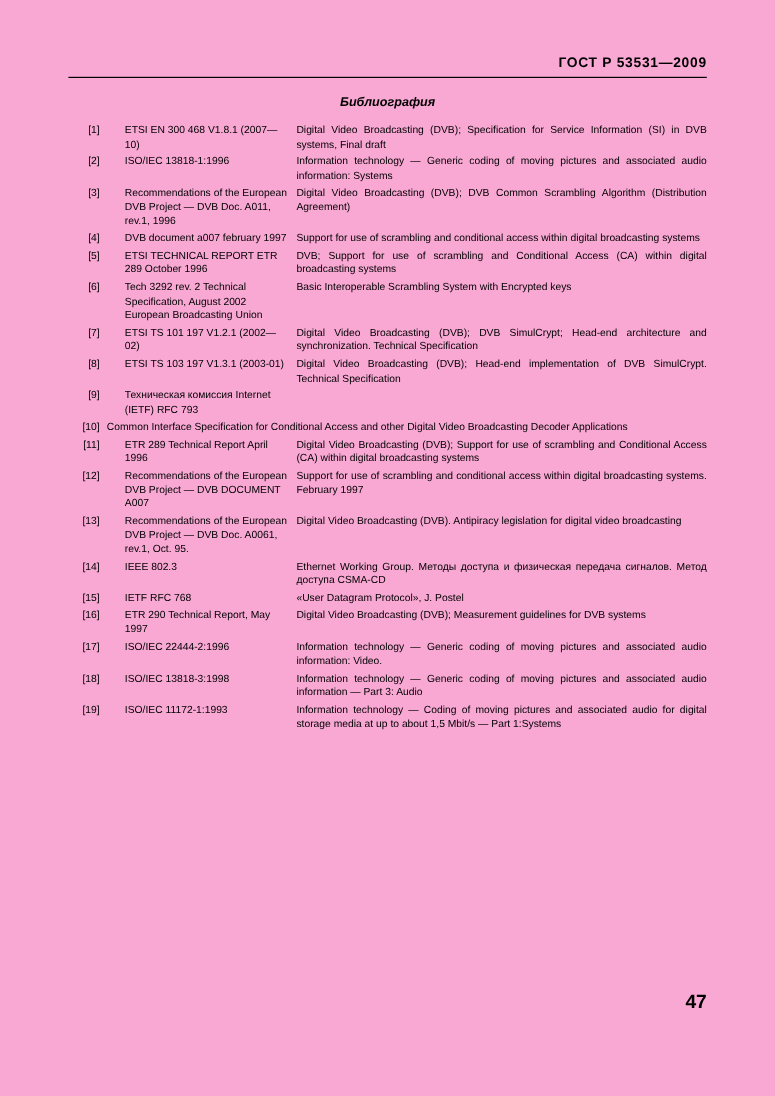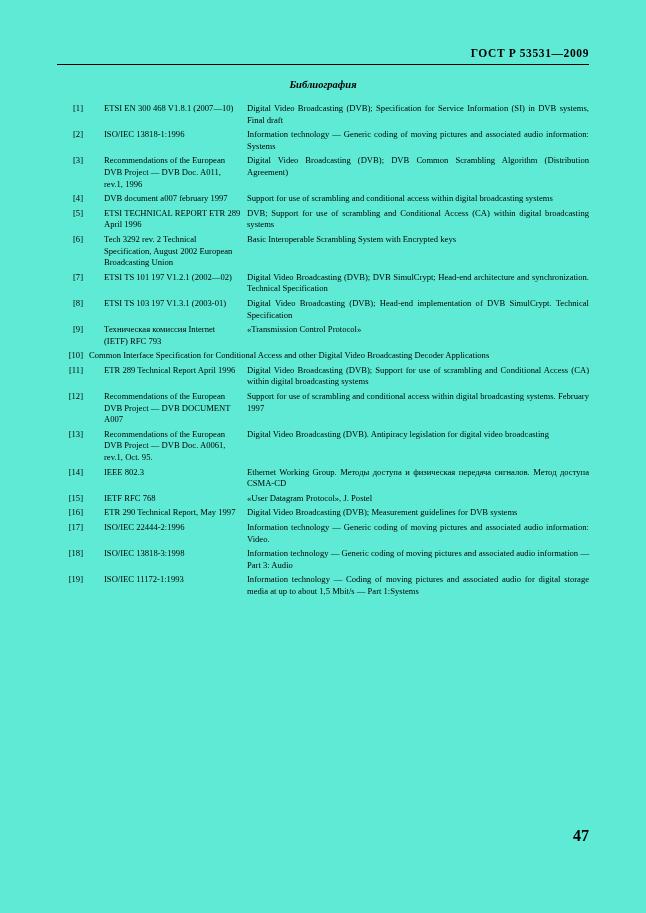--- a/index.html
+++ b/index.html
@@ -4,22 +4,22 @@
 <style>
   html, body {
     margin: 0;
     padding: 0;
     background: #ffffff;
   }
   .page {
     position: relative;
     width: 646px;
     height: 913px;
-    background: #5eead4;
-    font-family: Liberation Serif, serif;
+    background: #f9a8d4;
+    font-family: Liberation Sans, sans-serif;
     color: #000000;
     box-sizing: border-box;
     overflow: hidden;
   }
   .header {
     position: absolute;
     top: 47px;
     right: 57px;
     font-size: 11.5px;
     font-weight: bold;
@@ -117,21 +117,21 @@
     </div>
 
     <div class="refrow">
       <div class="num">[4]</div>
       <div class="src">DVB document a007 february 1997</div>
       <div class="desc">Support for use of scrambling and conditional access within digital broadcasting systems</div>
     </div>
 
     <div class="refrow">
       <div class="num">[5]</div>
-      <div class="src">ETSI  TECHNICAL REPORT ETR 289  April 1996</div>
+      <div class="src">ETSI  TECHNICAL REPORT ETR 289  October 1996</div>
       <div class="desc">DVB; Support for use of scrambling and Conditional Access (CA) within digital broadcasting systems</div>
     </div>
 
     <div class="refrow">
       <div class="num">[6]</div>
       <div class="src">Tech 3292 rev. 2 Technical Specification, August 2002 European Broadcasting Union</div>
       <div class="desc">Basic Interoperable Scrambling System with Encrypted keys</div>
     </div>
 
     <div class="refrow">
@@ -142,21 +142,20 @@
 
     <div class="refrow">
       <div class="num">[8]</div>
       <div class="src">ETSI TS 103 197 V1.3.1 (2003-01)</div>
       <div class="desc">Digital Video Broadcasting (DVB); Head-end implementation of DVB SimulCrypt. Technical Specification</div>
     </div>
 
     <div class="refrow">
       <div class="num">[9]</div>
       <div class="src">Техническая комиссия Internet (IETF) RFC 793</div>
-      <div class="desc">«Transmission Control Protocol»</div>
     </div>
 
     <div class="refrow">
       <div class="num">[10]</div>
       <div class="desc">Common Interface Specification for Conditional Access and other Digital Video Broadcasting Decoder Applications</div>
     </div>
 
     <div class="refrow">
       <div class="num">[11]</div>
       <div class="src">ETR 289 Technical Report April 1996</div>

